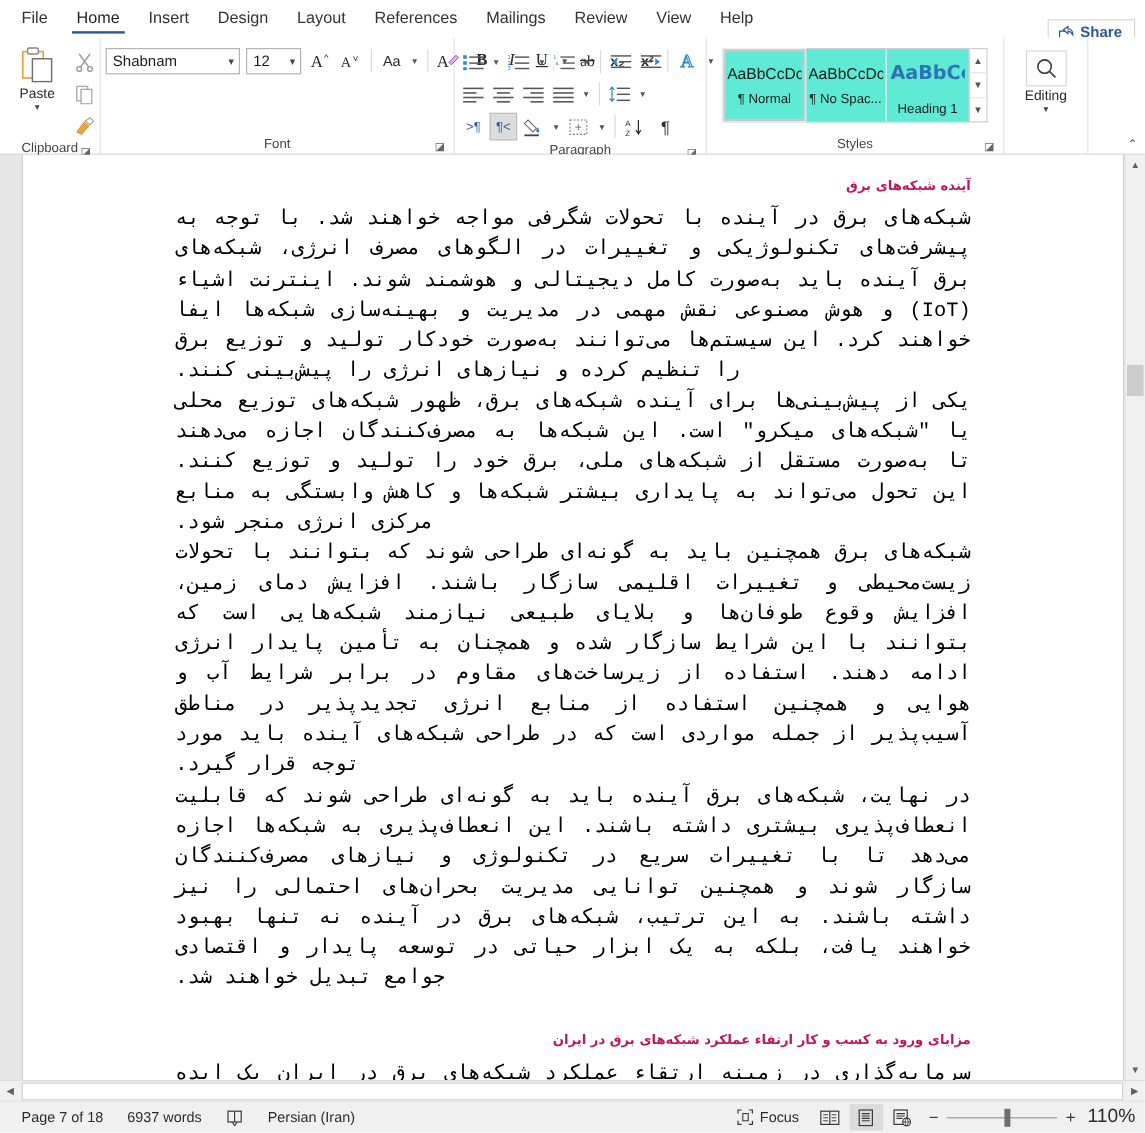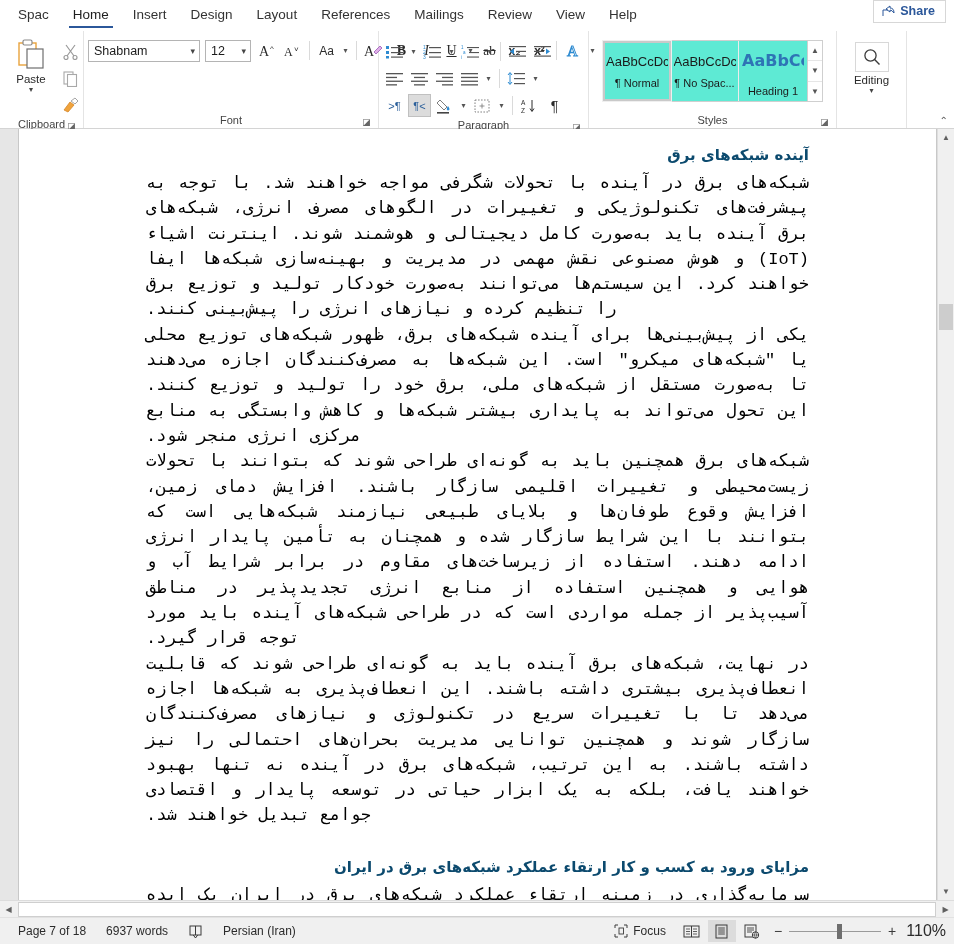--- a/index.html
+++ b/index.html
@@ -34,21 +34,21 @@
   }
   .tab.active { color: #1f1f1f; font-weight: 400; position: relative; }
   .tab.active::after {
     content: "";
     position: absolute;
     left: 8px; right: 8px; bottom: 2px;
     height: 2.5px; background: #2b579a;
   }
   .share-btn {
     position: absolute;
-    right: 8px; top: 0;
+    right: 8px; top: 16px;
     border: 1px solid #d7d7d7;
     background: #ffffff;
     font-size: 12.5px;
     color: #2b579a;
     padding: 3px 10px 4px 8px;
     display: flex; align-items: center; gap: 5px;
     font-weight: bold;
   }
 
   
@@ -159,22 +159,22 @@
     border-left: 1px solid #c8c8c8;
     border-right: 1px solid #c8c8c8;
     position: relative;
     overflow: hidden;
   }
   .page-inner {
     padding: 10px 127px 0 127px;
     direction: rtl;
   }
   .h1 {
-    color: #0c4a6e;
-    font-size: 15px;
+    color: #be185d;
+    font-size: 11px;
     font-weight: bold;
     text-align: right;
     margin: 6px 0 6px 0;
     font-family: "DejaVu Sans", sans-serif;
     line-height: 20px;
   }
   .p {
     color: #000000;
     font-size: 17px;
     line-height: 25.3px;
@@ -225,21 +225,21 @@
   .zs-line { width: 92px; height: 1px; background: #9a9a9a; position: relative;}
   .zs-thumb { position: absolute; left: 48px; top: -7px; width: 5px; height: 15px; background: #6e6e6e; }
   .zs-sign { font-size: 14px; color: #3a3a3a; }
   .zoom-pct { font-size: 16px; margin-left: 8px; }
   svg { display: block; }
 </style>
 </head>
 <body>
 
 <div class="ribbon-tabs">
-  <div class="tab">Spac</div>
+  <div class="tab">File</div>
   <div class="tab active">Home</div>
   <div class="tab">Insert</div>
   <div class="tab">Design</div>
   <div class="tab">Layout</div>
   <div class="tab">References</div>
   <div class="tab">Mailings</div>
   <div class="tab">Review</div>
   <div class="tab">View</div>
   <div class="tab">Help</div>
 

